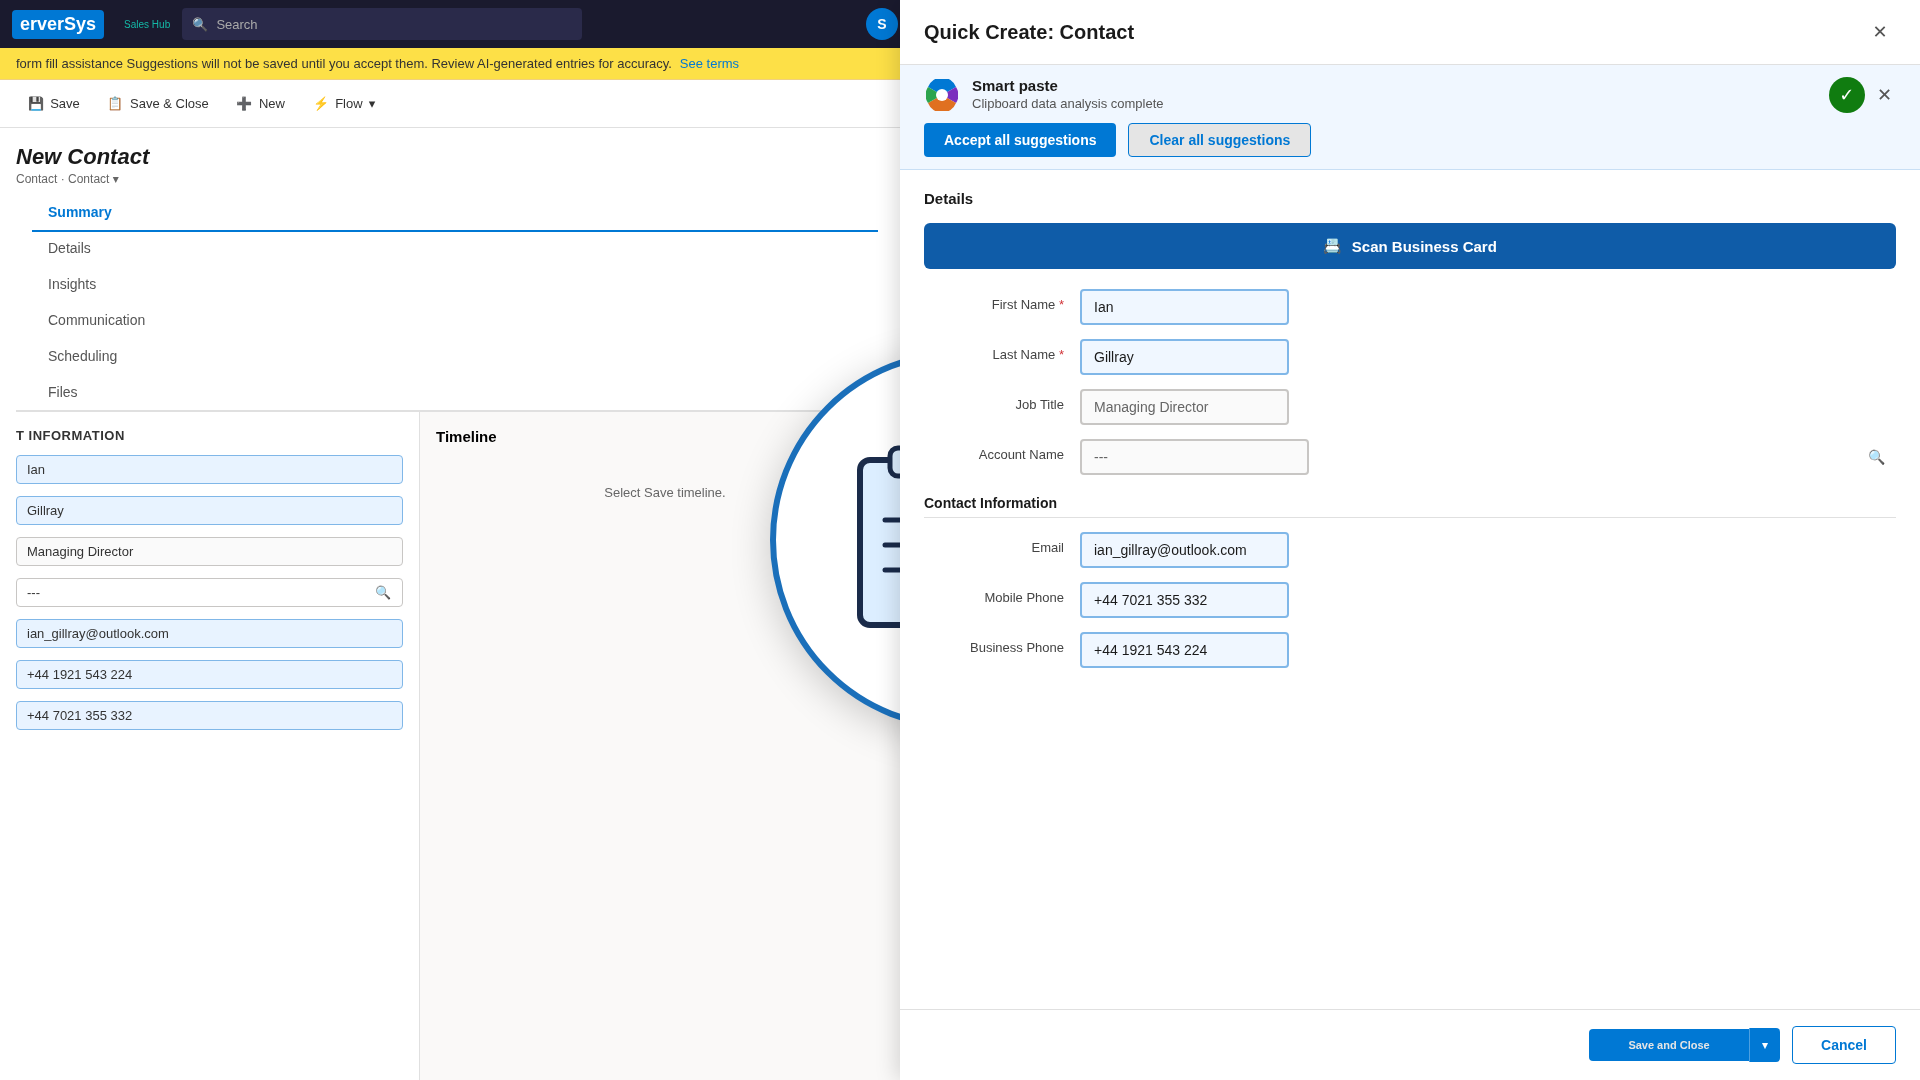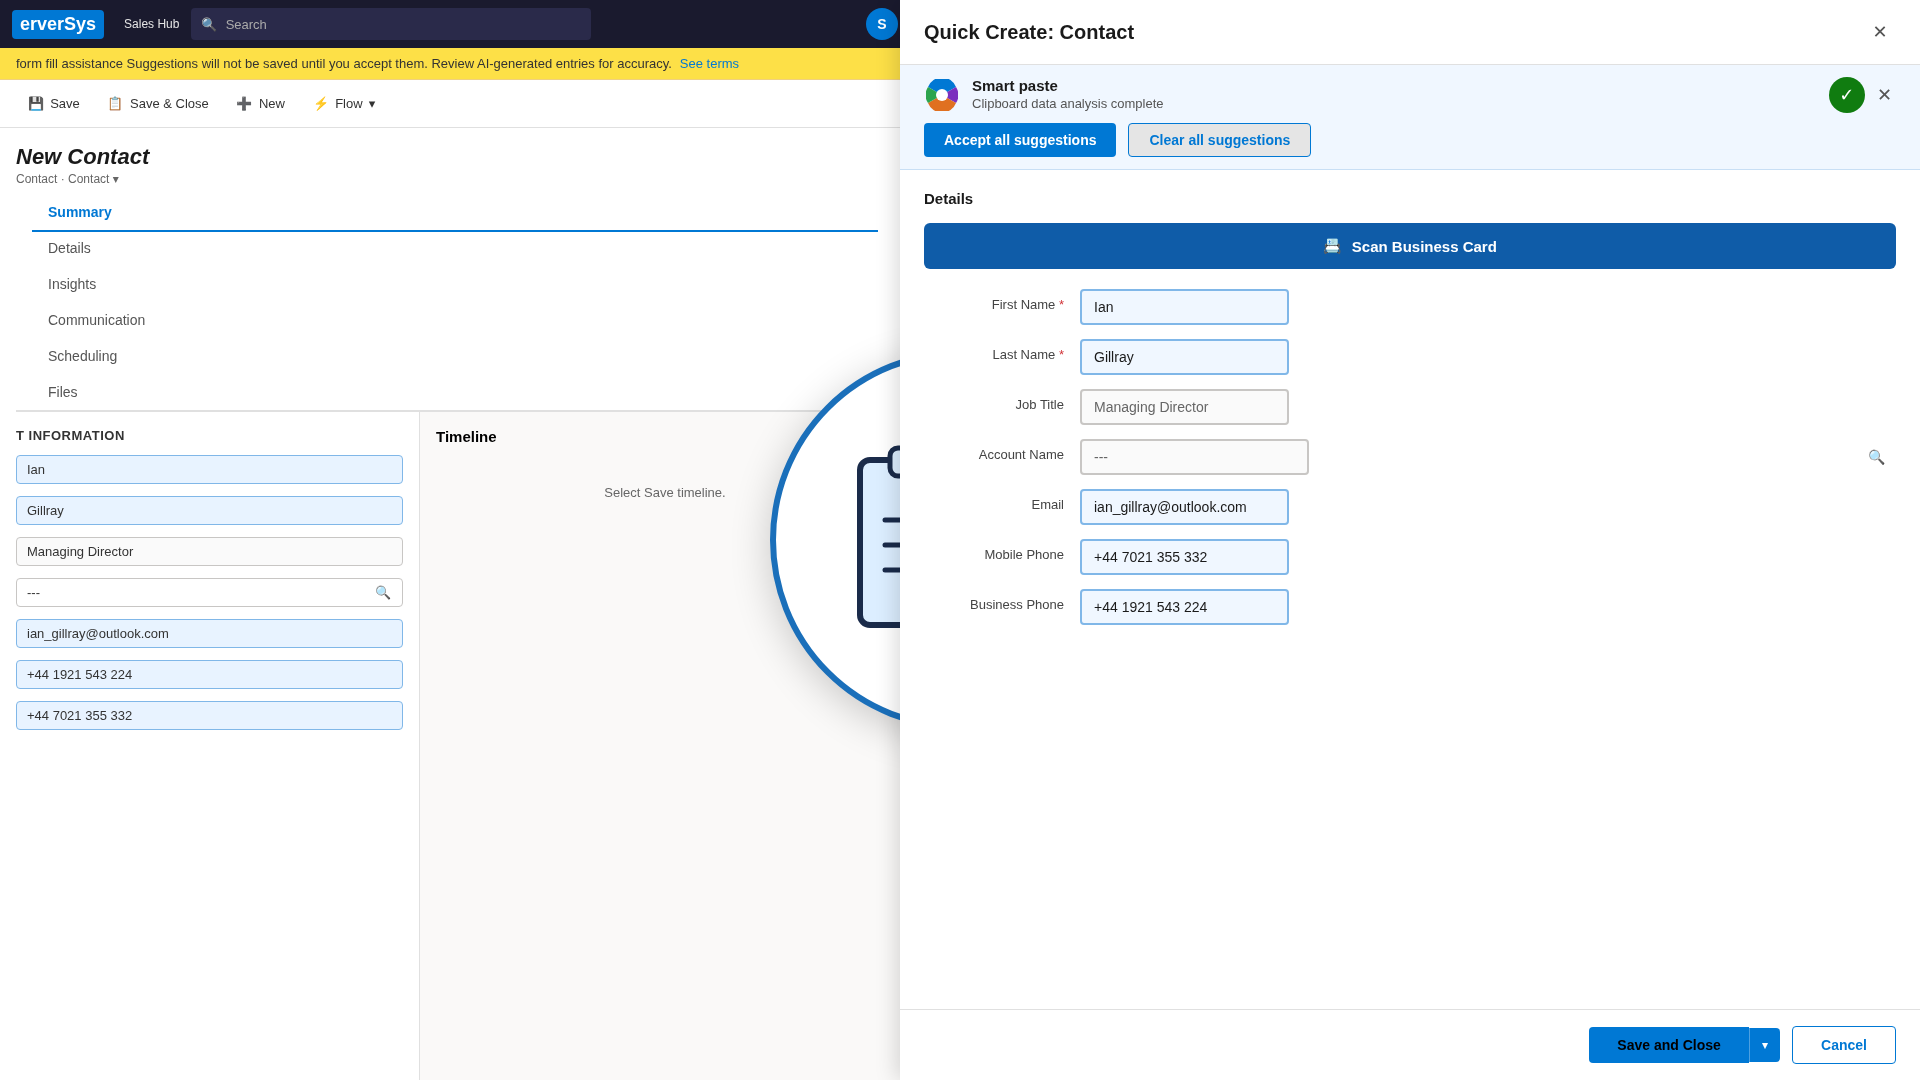--- a/index.html
+++ b/index.html
@@ -25,22 +25,22 @@
     }
     .crm-logo {
       color: white;
       font-weight: 700;
       font-size: 18px;
       background: #0078d4;
       padding: 4px 8px;
       border-radius: 4px;
     }
     .crm-hub-label {
-      color: #e5e5e5;
-      font-size: 12px;
+      color: #14b8a6;
+      font-size: 10px;
       margin-left: 8px;
     }
     .crm-search {
       flex: 1;
       max-width: 400px;
       height: 32px;
       background: #2a2a4a;
       border-radius: 4px;
       display: flex;
       align-items: center;
@@ -401,25 +401,25 @@
       border-top: 1px solid #e0e0e0;
       display: flex;
       align-items: center;
       justify-content: flex-end;
       gap: 12px;
       flex-shrink: 0;
       background: white;
     }
     .btn-save-close {
       background: #0078d4;
-      color: #000000;
+      color: #e5e5e5;
       border: none;
       padding: 10px 0;
       border-radius: 4px 0 0 4px;
-      font-size: 14px;
+      font-size: 11px;
       font-weight: 600;
       cursor: pointer;
       width: 160px;
     }
     .btn-save-close-dropdown {
       background: #0078d4;
       border: none;
       border-left: 1px solid rgba(255,255,255,0.3);
       color: white;
       padding: 10px 12px;
@@ -640,20 +640,21 @@
     </div>
 
     <div class="qc-form-row">
       <div class="qc-label">Account Name</div>
       <div class="qc-input-wrapper" style="position:relative;">
         <input class="qc-input dim" type="text" value="---" style="padding-right: 32px;">
         <span class="qc-search-icon">🔍</span>
       </div>
     </div>
 
+    <div class="qc-subsection">Contact Information</div>
 
     <div class="qc-form-row">
       <div class="qc-label">Email</div>
       <div class="qc-input-wrapper">
         <input class="qc-input" type="email" value="ian_gillray@outlook.com" style="">
       </div>
     </div>
 
     <div class="qc-form-row">
       <div class="qc-label">Mobile Phone</div>

